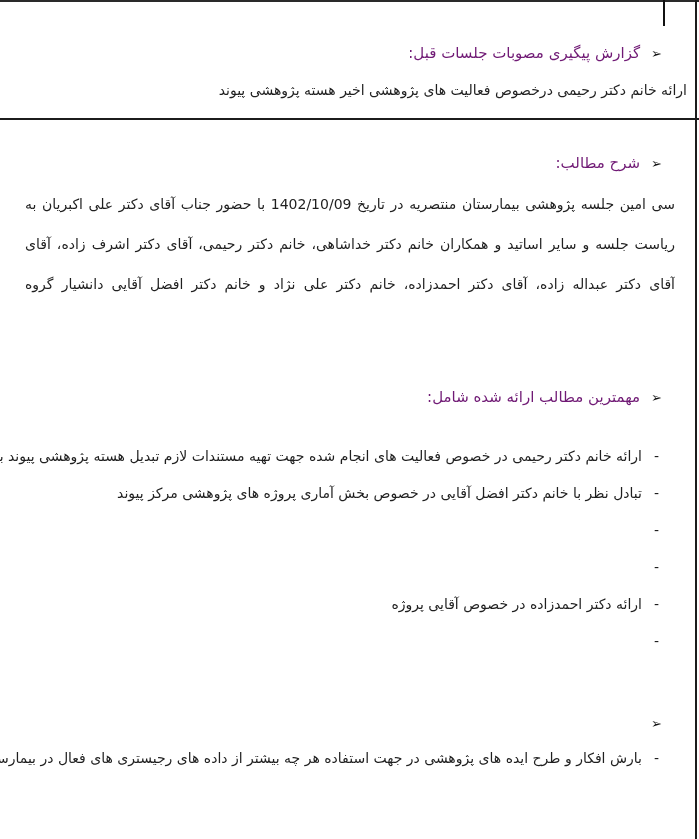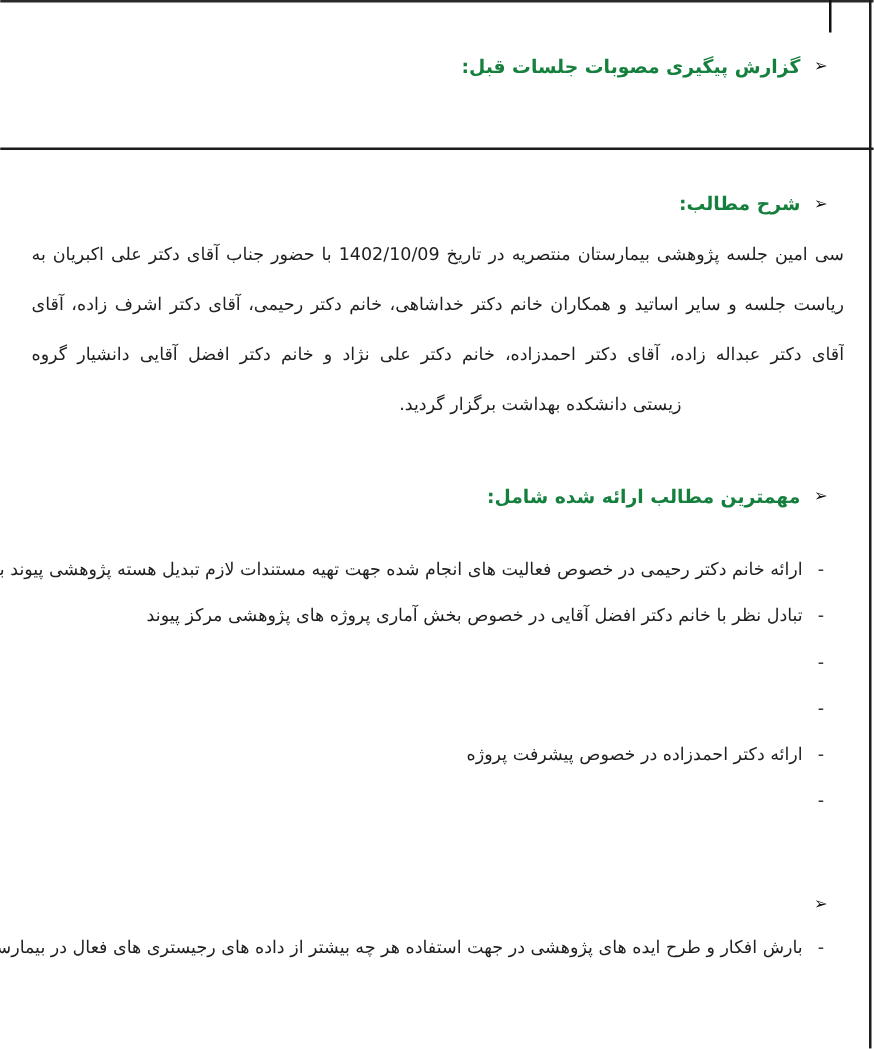--- a/index.html
+++ b/index.html
@@ -53,23 +53,23 @@
     height: 22px;
   }
   .arrow-marker {
     font-size: 13px;
     line-height: 1;
     color: #111111;
     flex: 0 0 auto;
   }
   .heading-text {
     font-size: 15px;
-    font-weight: 700;
+    font-weight: 400;
     white-space: nowrap;
-    color: #15803d;
+    color: #701a75;
   }
   
   .body-line {
     position: absolute;
     right: 0; left: 0;
     top: 82px;
     padding-right: 12px;
     text-align: right;
     font-size: 14px;
     white-space: nowrap;
@@ -132,30 +132,30 @@
 
   <div class="rule-top"></div>
   <div class="text-cursor"></div>
   <div class="border-right"></div>
   <div class="rule-divider"></div>
 
   <div class="heading-row" id="h-followup">
     <span class="arrow-marker">➢</span>
     <span class="heading-text">گزارش پیگیری مصوبات جلسات قبل:</span>
   </div>
+  <div class="body-line">ارائه خانم دکتر رحیمی درخصوص فعالیت های پژوهشی اخیر هسته پژوهشی پیوند</div>
 
   <div class="heading-row" id="h-describe">
     <span class="arrow-marker">➢</span>
     <span class="heading-text">شرح مطالب:</span>
   </div>
   <div class="paragraph">
     <div class="pline">سی امین جلسه پژوهشی بیمارستان منتصریه در تاریخ 1402/10/09 با حضور جناب آقای دکتر علی اکبریان به عنوان</div>
     <div class="pline">ریاست جلسه و سایر اساتید و همکاران خانم دکتر خداشاهی، خانم دکتر رحیمی، آقای دکتر اشرف زاده، آقای دکتر ارجمند،</div>
     <div class="pline">آقای دکتر عبداله زاده، آقای دکتر احمدزاده، خانم دکتر علی نژاد و خانم دکتر افضل آقایی دانشیار گروه اپیدمیولوژی و آمار</div>
-    <div class="pline last">زیستی دانشکده بهداشت برگزار گردید.</div>
   </div>
 
   <div class="heading-row" id="h-highlights">
     <span class="arrow-marker">➢</span>
     <span class="heading-text">مهمترین مطالب ارائه شده شامل:</span>
   </div>
   <div class="bullets" id="list-highlights">
     <div class="bullet-item">
       <span class="dash">-</span>
       <span class="bullet-text">ارائه خانم دکتر رحیمی در خصوص فعالیت های انجام شده جهت تهیه مستندات لازم تبدیل هسته پژوهشی پیوند به مرکز</span>
@@ -165,21 +165,21 @@
       <span class="bullet-text">تبادل نظر با خانم دکتر افضل آقایی در خصوص بخش آماری پروژه های پژوهشی مرکز پیوند</span>
     </div>
     <div class="bullet-item">
       <span class="dash">-</span>
     </div>
     <div class="bullet-item">
       <span class="dash">-</span>
     </div>
     <div class="bullet-item">
       <span class="dash">-</span>
-      <span class="bullet-text">ارائه دکتر احمدزاده در خصوص پیشرفت پروژه</span>
+      <span class="bullet-text">ارائه دکتر احمدزاده در خصوص آقایی پروژه</span>
     </div>
     <div class="bullet-item">
       <span class="dash">-</span>
     </div>
   </div>
 
   <div class="heading-row" id="h-goals">
     <span class="arrow-marker">➢</span>
   </div>
   <div class="bullets" id="list-goals">

